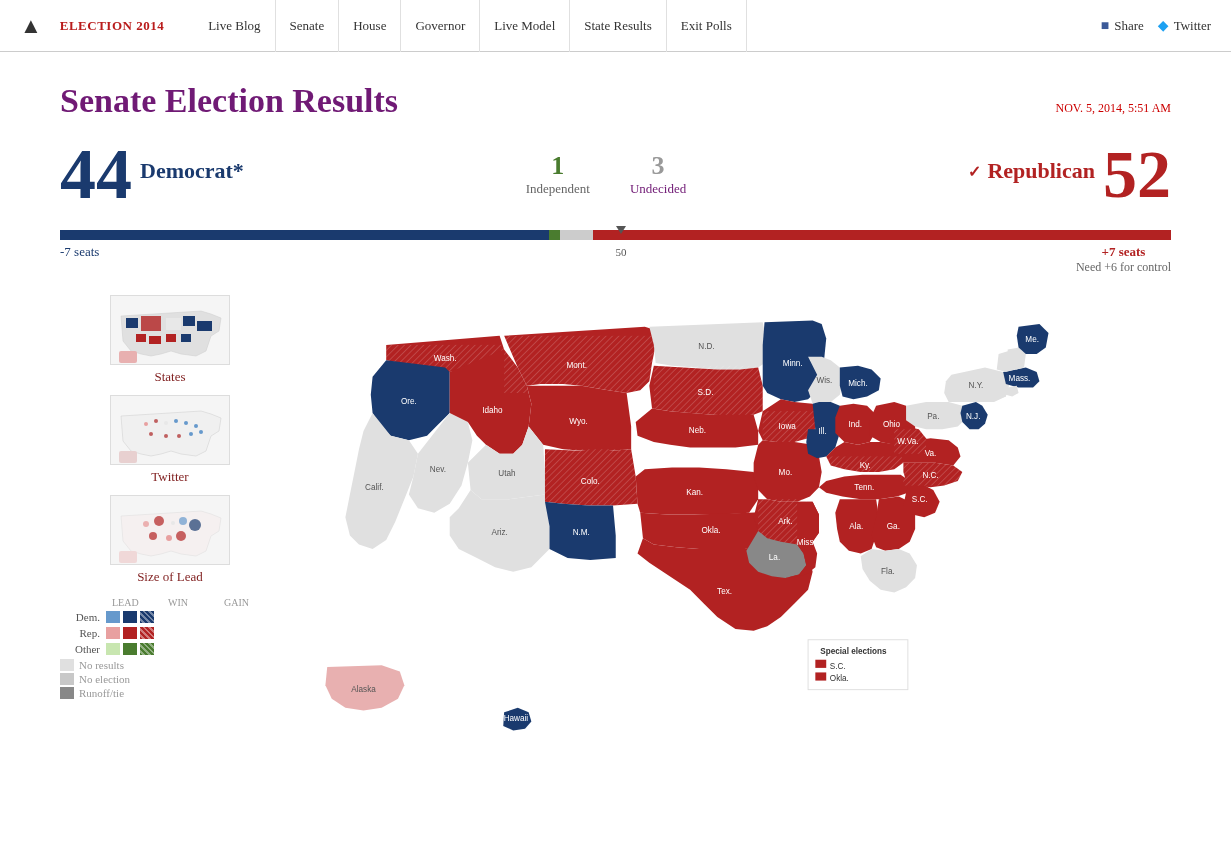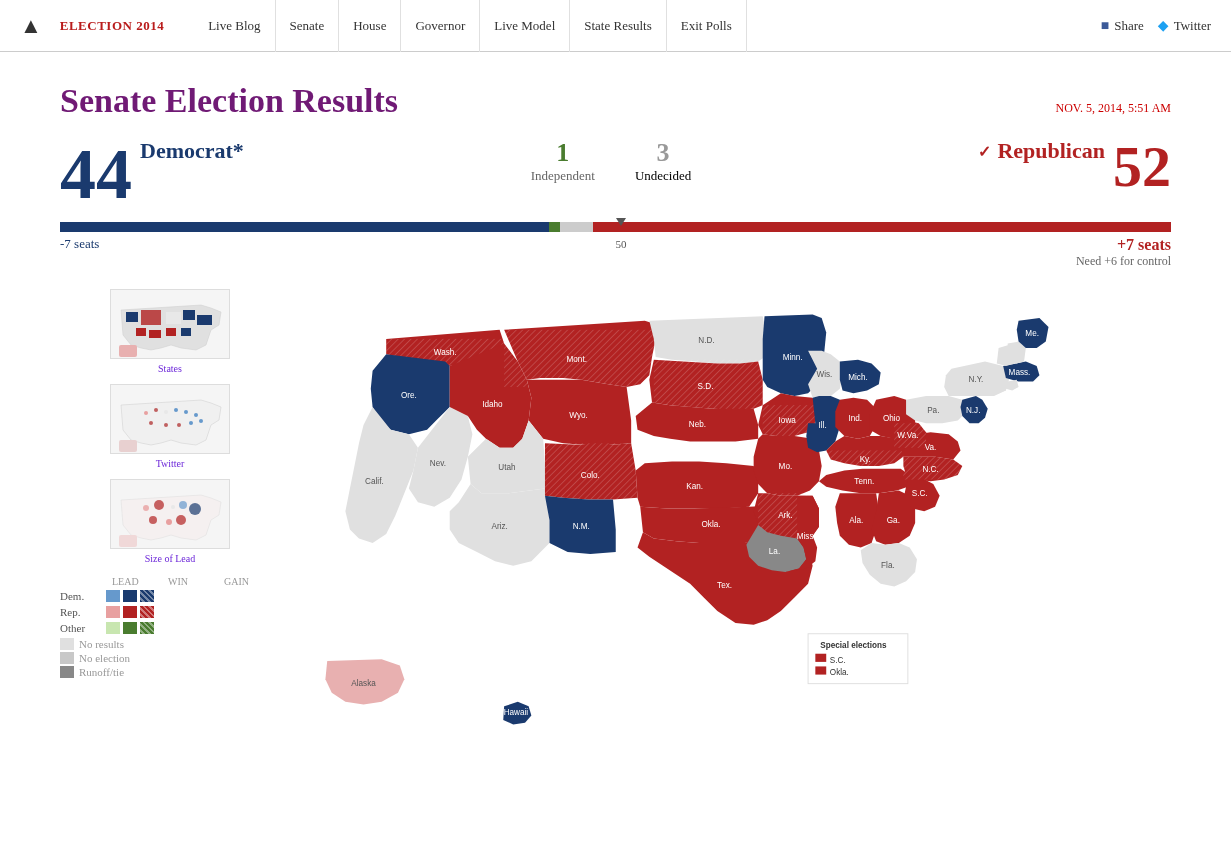--- a/index.html
+++ b/index.html
@@ -17,74 +17,74 @@
     
     #main { padding: 30px 60px; }
 
     
     #title-row { display: flex; align-items: baseline; justify-content: space-between; margin-bottom: 18px; }
     #page-title { font-size: 34px; font-weight: bold; color: #701a75; }
     #timestamp { font-size: 12px; color: #666; text-align: right; }
     #timestamp span { color: #c00; }
 
     
-    #scoreboard { display: flex; align-items: flex-start; margin-bottom: 12px; }
+    #scoreboard { display: flex; align-items: center; margin-bottom: 20px; }
     #dem-count { font-size: 72px; font-weight: bold; color: #1a3a6e; line-height: 1; margin-right: 8px; }
     #dem-label { font-size: 22px; color: #1a3a6e; font-weight: bold; margin-right: auto; padding-bottom: 6px; }
     #ind-block { text-align: center; padding: 0 20px; }
     #ind-count { font-size: 26px; font-weight: bold; color: #4a7c2f; }
     #ind-label { font-size: 13px; color: #666; }
     #und-block { text-align: center; padding: 0 20px; }
     #und-count { font-size: 26px; font-weight: bold; color: #999; }
-    #und-label { font-size: 13px; color: #000000; }
+    #und-label { font-size: 13px; color: #701a75; }
     #rep-label { font-size: 22px; color: #b22222; font-weight: bold; display: flex; align-items: center; gap: 6px; margin-left: auto; padding-bottom: 6px; }
-    #rep-count { font-size: 58px; font-weight: bold; color: #b22222; line-height: 1; margin-left: 8px; }
+    #rep-count { font-size: 68px; font-weight: bold; color: #b22222; line-height: 1; margin-left: 8px; }
 
     
     #progress-bar-container { position: relative; display: flex; height: 10px; margin-bottom: 4px; }
     #dem-bar { background: #1a3a6e; height: 10px; width: 44%; }
     #ind-bar { background: #4a7c2f; height: 10px; width: 1%; }
     #und-bar { background: #ccc; height: 10px; flex: 1; }
     #rep-bar { background: #b22222; height: 10px; width: 52%; }
     #fifty-marker { position: absolute; left: 50%; top: -4px; display: flex; flex-direction: column; align-items: center; }
     #fifty-arrow { width: 0; height: 0; border-left: 5px solid transparent; border-right: 5px solid transparent; border-top: 8px solid #555; }
     #fifty-label { font-size: 11px; color: #555; margin-top: 12px; }
 
     
     #seats-row { display: flex; justify-content: space-between; margin-bottom: 20px; }
     #dem-seats { font-size: 13px; color: #1a3a6e; }
     #rep-seats-block { text-align: right; }
-    #rep-seats { font-size: 16px; color: #b22222; font-weight: bold; }
+    #rep-seats { font-size: 13px; color: #b22222; font-weight: bold; text-align: center; }
     #need-control { font-size: 12px; color: #666; }
 
     
     #map-area { display: flex; gap: 20px; }
     #left-panel { width: 220px; flex-shrink: 0; }
     #map-container { flex: 1; position: relative; }
 
     
     .thumb-section { margin-bottom: 10px; text-align: center; }
     .thumb-img { width: 120px; height: 70px; display: block; margin: 0 auto 4px; cursor: pointer; border: 1px solid #ddd; background: #f5f5f5; position: relative; overflow: hidden; }
-    .thumb-label { font-size: 10px; color: #6d28d9; }
+    .thumb-label { font-size: 13px; color: #7f1d1d; }
 
     
     #legend { margin-top: 12px; font-size: 11px; }
     .legend-row { display: flex; align-items: center; gap: 6px; margin-bottom: 4px; }
     .legend-swatches { display: flex; gap: 3px; }
     .swatch { width: 14px; height: 12px; display: inline-block; }
     .swatch-dem-lead { background: #6699cc; }
     .swatch-dem-win { background: #1a3a6e; }
     .swatch-dem-gain { background: #1a3a6e; background-image: repeating-linear-gradient(45deg, transparent, transparent 2px, rgba(255,255,255,0.4) 2px, rgba(255,255,255,0.4) 4px); }
     .swatch-rep-lead { background: #e8a0a0; }
     .swatch-rep-win { background: #b22222; }
     .swatch-rep-gain { background: #b22222; background-image: repeating-linear-gradient(45deg, transparent, transparent 2px, rgba(255,255,255,0.4) 2px, rgba(255,255,255,0.4) 4px); }
     .swatch-other-lead { background: #c8e6b0; }
     .swatch-other-win { background: #4a7c2f; }
     .swatch-other-gain { background: #4a7c2f; background-image: repeating-linear-gradient(45deg, transparent, transparent 2px, rgba(255,255,255,0.4) 2px, rgba(255,255,255,0.4) 4px); }
-    .legend-label { font-size: 11px; color: #555; min-width: 40px; }
+    .legend-label { font-size: 11px; color: #555; min-width: 40px; text-align: right; }
     .legend-note { font-size: 11px; color: #999; margin-top: 2px; display: flex; align-items: center; gap: 5px; }
     .legend-note-swatch { width: 14px; height: 12px; display: inline-block; }
     .swatch-no-results { background: #e0e0e0; }
     .swatch-no-election { background: #c8c8c8; }
     .swatch-runoff { background: #888; }
 
     
     #us-map { width: 100%; }
 
     .state-label { font-size: 9px; fill: #fff; font-family: Arial, sans-serif; text-anchor: middle; pointer-events: none; }

